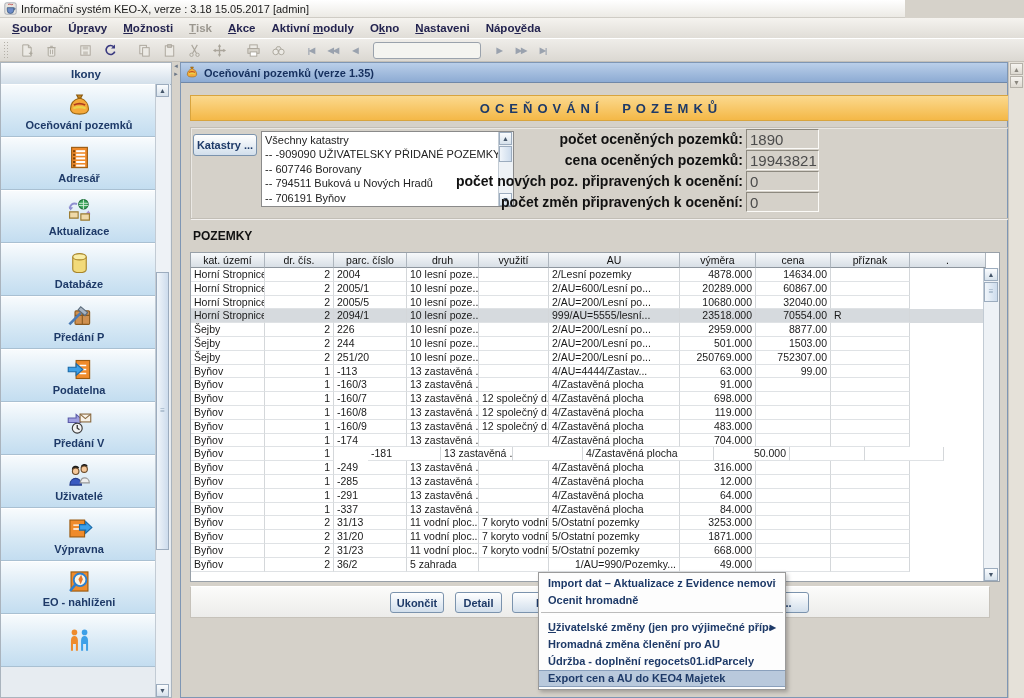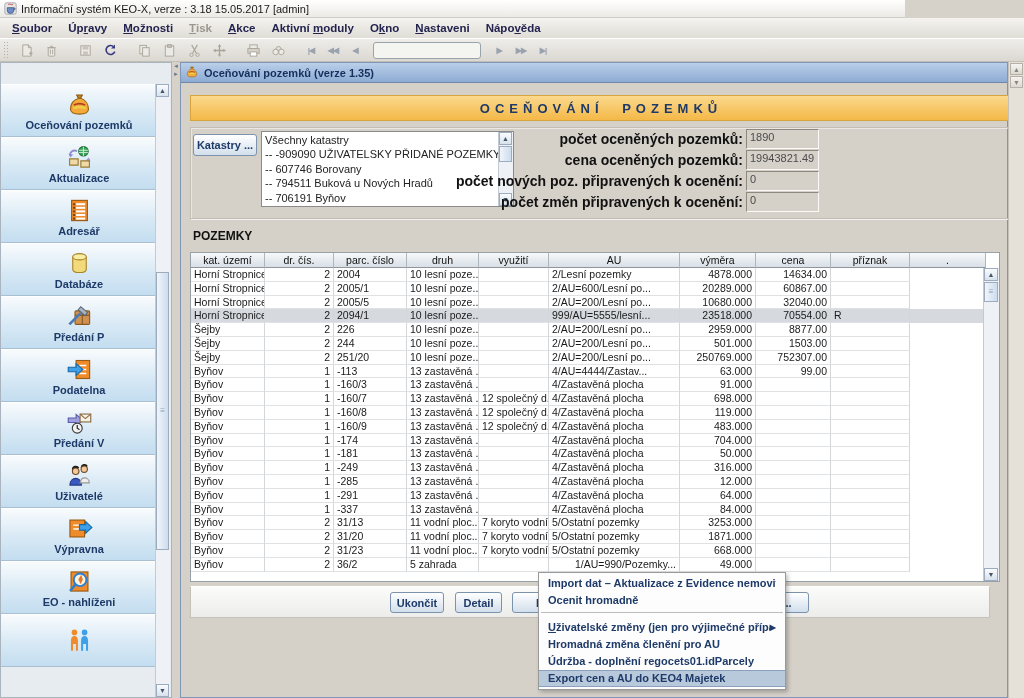--- a/index.html
+++ b/index.html
@@ -87,21 +87,21 @@
   .kat-items{position:absolute;left:0;top:0;right:14px;bottom:0;padding:1px 0 0 3px;}
   .kat-item{font-size:11px;line-height:14.4px;color:#222;white-space:nowrap;}
   .kat-scroll{position:absolute;right:0;top:0;width:14px;bottom:0;background:#eef2f6;
     border-left:1px solid #c2cbd4;}
   .stats{position:absolute;left:220px;top:48px;width:418px;}
   .stat-row{display:flex;align-items:center;gap:3px;height:16px;margin-bottom:5px;}
   .stat-label{flex:1;text-align:right;font-size:14px;font-weight:bold;color:#111;white-space:nowrap;}
   .stat-field{width:73px;height:20px;box-sizing:border-box;background:#d5d1c9;
     border-top:1px solid #8d897f;border-left:1px solid #8d897f;
     border-bottom:1px solid #fbfaf7;border-right:1px solid #fbfaf7;
-    font-size:11px;color:#4c4c4c;padding:1px 3px 0 3px;overflow:hidden;white-space:nowrap;}
+    font-size:15px;color:#4c4c4c;padding:1px 3px 0 3px;overflow:hidden;white-space:nowrap;}
   .section-title{position:absolute;left:12px;top:146px;font-size:12px;font-weight:bold;color:#111;}
   
   .grid{position:absolute;left:9px;top:169px;width:810px;height:330px;background:#fff;
     border:1px solid #98a0a8;box-sizing:border-box;}
   .grid-head{display:flex;height:15px;}
   .gh-cell{box-sizing:border-box;background:linear-gradient(#f7f9fb,#d8dfe6);
     border-right:1px solid #aeb6be;border-bottom:1px solid #8e969e;
     font-size:10.5px;color:#111;text-align:center;line-height:14px;
     overflow:hidden;white-space:nowrap;}
   .grid-row{display:flex;height:13.8px;}
@@ -228,42 +228,30 @@
       <div class="tb-btn tb-nav">|◀</div>
       <div class="tb-btn tb-nav">◀◀</div>
       <div class="tb-btn tb-nav">◀</div>
       <input class="tb-input" style="">
       <div class="tb-btn tb-nav">▶</div>
       <div class="tb-btn tb-nav">▶▶</div>
       <div class="tb-btn tb-nav">▶|</div>
     </div>
 
   <div class="sidebar">
+    <div class="side-header">Ikony</div>
     <div class="side-items" id="sideItems">
         <div class="side-item">
           <div class="sicon"><svg viewBox="0 0 24 24">
               <path d="M9.5 3.5h5l-1.6 3h-1.8z" fill="#c8861e" stroke="#8a5a10"></path>
               <path d="M11.5 6.5h1.5c4.5 1.5 7 5.5 7 9.5 0 3-2.5 4.5-8 4.5s-8-1.5-8-4.5c0-4 2.5-8 7.5-9.5z" fill="#f5a93a" stroke="#9a6512"></path>
               <path d="M7 12.5c3-1.5 7-1.5 10 0" stroke="#b03c1e" fill="none" stroke-width="1.6"></path>
               <path d="M6.5 15.5c3.5-1.5 7.5-1.5 11 0" stroke="#e8d34a" fill="none" stroke-width="1.8"></path>
             </svg></div>
           <div class="lbl">Oceňování pozemků</div>
-        </div>
-        <div class="side-item">
-          <div class="sicon"><svg viewBox="0 0 24 24">
-              <circle cx="15.5" cy="6.5" r="4.2" fill="#3aa55a" stroke="#1e6e38"></circle>
-              <path d="M11.5 5.6h8M11.5 7.6h8M15.5 2.3v8.4" stroke="#d8eede" stroke-width=".8" fill="none"></path>
-              <path d="M9.8 6.2C5.8 4.8 3.2 7.6 3.6 10.6" fill="none" stroke="#8f8fd0" stroke-width="1.7"></path>
-              <path d="M2.2 8.6l1.7 3.4 2.5-2.6z" fill="#8f8fd0"></path>
-              <path d="M14.2 17.8c4 1.4 6.6-1.4 6.2-4.4" fill="none" stroke="#a98fd0" stroke-width="1.7"></path>
-              <path d="M21.8 15.4l-1.7-3.4-2.5 2.6z" fill="#a98fd0"></path>
-              <path d="M3.2 13.2h7.6v5.6H3.2z" fill="#efd9a8" stroke="#9a7a30"></path>
-              <path d="M13.2 15h7.6v5.6h-7.6z" fill="#efd9a8" stroke="#9a7a30"></path>
-            </svg></div>
-          <div class="lbl">Aktualizace</div>
         </div>
         <div class="side-item">
           <div class="sicon"><svg viewBox="0 0 24 24">
               <rect x="5" y="3" width="14" height="18" fill="#ef8b2b" stroke="#9a5a10"></rect>
               <g fill="#fff">
                 <rect x="9" y="5.5" width="8" height="1.8"></rect>
                 <rect x="9" y="8.7" width="8" height="1.8"></rect>
                 <rect x="9" y="11.9" width="8" height="1.8"></rect>
                 <rect x="9" y="15.1" width="8" height="1.8"></rect>
                 <rect x="9" y="18.3" width="8" height="1.8"></rect>
@@ -273,20 +261,33 @@
                 <rect x="6.3" y="8.7" width="1.8" height="1.8"></rect>
                 <rect x="6.3" y="11.9" width="1.8" height="1.8"></rect>
                 <rect x="6.3" y="15.1" width="1.8" height="1.8"></rect>
                 <rect x="6.3" y="18.3" width="1.8" height="1.8"></rect>
               </g>
             </svg></div>
           <div class="lbl">Adresář</div>
         </div>
         <div class="side-item">
           <div class="sicon"><svg viewBox="0 0 24 24">
+              <circle cx="15.5" cy="6.5" r="4.2" fill="#3aa55a" stroke="#1e6e38"></circle>
+              <path d="M11.5 5.6h8M11.5 7.6h8M15.5 2.3v8.4" stroke="#d8eede" stroke-width=".8" fill="none"></path>
+              <path d="M9.8 6.2C5.8 4.8 3.2 7.6 3.6 10.6" fill="none" stroke="#8f8fd0" stroke-width="1.7"></path>
+              <path d="M2.2 8.6l1.7 3.4 2.5-2.6z" fill="#8f8fd0"></path>
+              <path d="M14.2 17.8c4 1.4 6.6-1.4 6.2-4.4" fill="none" stroke="#a98fd0" stroke-width="1.7"></path>
+              <path d="M21.8 15.4l-1.7-3.4-2.5 2.6z" fill="#a98fd0"></path>
+              <path d="M3.2 13.2h7.6v5.6H3.2z" fill="#efd9a8" stroke="#9a7a30"></path>
+              <path d="M13.2 15h7.6v5.6h-7.6z" fill="#efd9a8" stroke="#9a7a30"></path>
+            </svg></div>
+          <div class="lbl">Aktualizace</div>
+        </div>
+        <div class="side-item">
+          <div class="sicon"><svg viewBox="0 0 24 24">
               <path d="M6 6v11c0 1.8 2.7 3 6 3s6-1.2 6-3V6" fill="#f2da7a" stroke="#a8852a"></path>
               <ellipse cx="12" cy="6" rx="6" ry="2.8" fill="#f9eda6" stroke="#a8852a"></ellipse>
             </svg></div>
           <div class="lbl">Databáze</div>
         </div>
         <div class="side-item">
           <div class="sicon"><svg viewBox="0 0 24 24">
               <rect x="8" y="7" width="13" height="12" rx="1" fill="#cf9050" stroke="#8a5a20"></rect>
               <path d="M8 11h13M14.5 7v12" stroke="#8a5a20"></path>
               <path d="M3 19L13 9" stroke="#4a7ab5" stroke-width="2.4"></path>
@@ -571,21 +572,21 @@
               <div class="g-cell" style="width: 72px;">13 zastavěná ...</div>
               <div class="g-cell" style="width: 70px;"></div>
               <div class="g-cell" style="width: 131px;">4/Zastavěná plocha</div>
               <div class="g-cell num" style="width: 76px;">704.000</div>
               <div class="g-cell num" style="width: 75px;"></div>
               <div class="g-cell" style="width: 79px;"></div>
             </div>
             <div class="grid-row">
               <div class="g-cell" style="width: 74px;">Byňov</div>
               <div class="g-cell num" style="width: 69px;">1</div>
-              <div class="g-cell" style="width: 73px;">-181</div>
+              <div class="g-cell" style="width: 73px; margin-left: 34px;">-181</div>
               <div class="g-cell" style="width: 72px;">13 zastavěná ...</div>
               <div class="g-cell" style="width: 70px;"></div>
               <div class="g-cell" style="width: 131px;">4/Zastavěná plocha</div>
               <div class="g-cell num" style="width: 76px;">50.000</div>
               <div class="g-cell num" style="width: 75px;"></div>
               <div class="g-cell" style="width: 79px;"></div>
             </div>
             <div class="grid-row">
               <div class="g-cell" style="width: 74px;">Byňov</div>
               <div class="g-cell num" style="width: 69px;">1</div>

